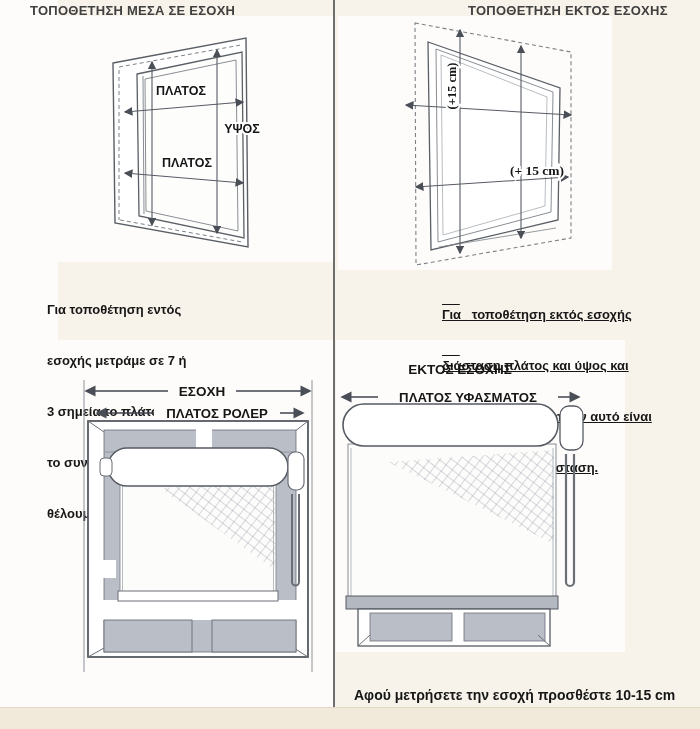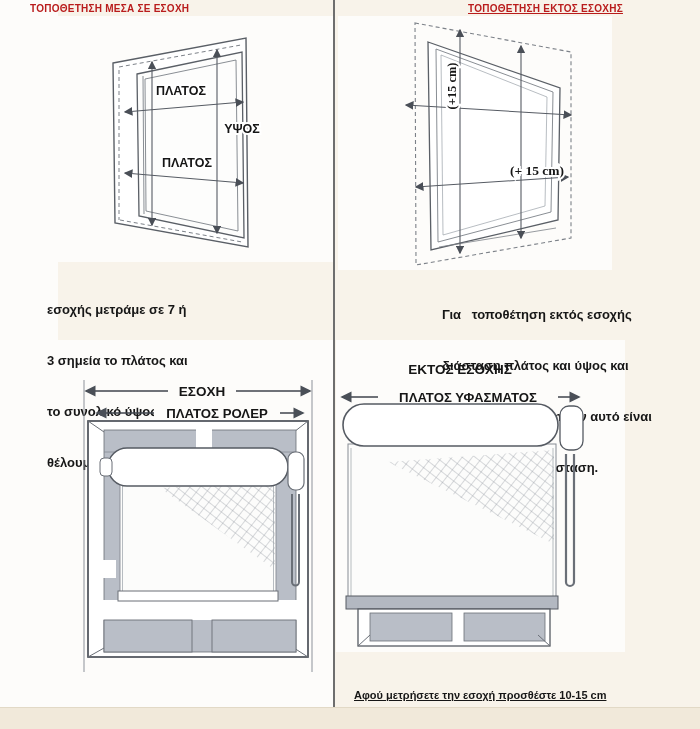--- a/index.html
+++ b/index.html
@@ -1,24 +1,24 @@
 <!DOCTYPE html>
 <html><head>
 <meta charset="utf-8">
 <style>
   html,body{margin:0;padding:0;}
   body{width:700px;height:729px;position:relative;overflow:hidden;
        font-family:"Liberation Sans","DejaVu Sans",sans-serif;}
   #stage{position:absolute;inset:0;background:#f8f3ea;}
   .panel{position:absolute;background:#fdfcfa;}
   .abs{position:absolute;}
-  .title{font-weight:bold;font-size:10px;letter-spacing:.25px;color:#b91c1c;}
+  .title{font-weight:bold;font-size:13px;letter-spacing:.25px;color:#404040;}
   .cap{font-weight:bold;color:#161616;white-space:pre;}
   .cap div{line-height:15.1px;font-size:13px;}
-  .cap-br div{line-height:15.2px;font-size:11px;text-decoration:underline;}
+  .cap-br div{line-height:15.2px;font-size:14px;}
   #divider{position:absolute;left:333px;top:0;width:2px;height:707px;background:#6e6e6e;}
   #bottom-strip{position:absolute;left:0;top:707px;width:700px;height:22px;
                 background:#f1e9da;border-top:1px solid #e2d9c6;}
   svg{position:absolute;overflow:visible;}
   text{fill:#161616;}
   .dimlbl{font-weight:bold;}
   .halo{paint-order:stroke;stroke:#ffffff;stroke-width:4px;}
   .serif{font-family:"Liberation Serif","DejaVu Serif",serif;}
 </style>
 </head>
@@ -65,47 +65,48 @@
         <path d="M45,84 L163,74" marker-start="url(#ah)" marker-end="url(#ah)"></path>
         <path d="M45,145 L163,155" marker-start="url(#ah)" marker-end="url(#ah)"></path>
       </g>
       <text class="dimlbl halo" x="101" y="67" font-size="12.5" text-anchor="middle">ΠΛΑΤΟΣ</text>
       <text class="dimlbl halo" x="107" y="139" font-size="12.5" text-anchor="middle">ΠΛΑΤΟΣ</text>
       <text class="dimlbl halo" x="162" y="105" font-size="12.5" text-anchor="middle">ΥΨΟΣ</text>
     </g>
   </svg>
 
   <div class="abs cap" style="left:47px;top:266px;">
+    <div>Για τοποθέτηση εντός</div>
     <div>εσοχής μετράμε σε 7 ή</div>
     <div>3 σημεία το πλάτος και</div>
     <div>το συνολικό ύψος που</div>
     <div>θέλουμε .</div>
   </div>
 
-  <div class="abs title" style="left:468px;top:3px;text-decoration:underline;">ΤΟΠΟΘΕΤΗΣΗ ΕΚΤΟΣ ΕΣΟΧΗΣ</div>
+  <div class="abs title" style="left:468px;top:3px;">ΤΟΠΟΘΕΤΗΣΗ ΕΚΤΟΣ ΕΣΟΧΗΣ</div>
 
   <svg style="left:398px;top:16px;" width="200" height="255" viewBox="0 0 200 255">
     <g>
       <path d="M17,7 L173,36 L173,222 L18,249 Z" fill="#fdfcfa" stroke="#7c8188" stroke-width="1.1" stroke-dasharray="4,3"></path>
       <path d="M30,26 L162,72 L160,204 L33,234 Z" fill="#ffffff" stroke="#5a5f66" stroke-width="1.3"></path>
       <path d="M38,33 L155,76 L153,196 L40,226 Z" fill="none" stroke="#7c8188" stroke-width="0.9"></path>
       <path d="M43,39 L149,81 L147,190 L45,219 Z" fill="none" stroke="#9aa0a8" stroke-width="0.7"></path>
       <path d="M41,231 L158,212" fill="none" stroke="#7c8188" stroke-width="0.8"></path>
       <g stroke="#565b63" stroke-width="1.1" fill="none">
         <path d="M62,14 L62,237" marker-start="url(#ah)" marker-end="url(#ah)"></path>
         <path d="M123,30 L123,222" marker-start="url(#ah)" marker-end="url(#ah)"></path>
         <path d="M8,89 L173,99" marker-start="url(#ah)" marker-end="url(#ah)"></path>
         <path d="M18,171 L170,161" marker-start="url(#ah)" marker-end="url(#ah)"></path>
       </g>
       <text class="serif halo" transform="translate(58,70) rotate(-90)" x="0" y="0" font-size="12.5" font-weight="600" text-anchor="middle">(+15 cm)</text>
       <text class="serif halo" x="139" y="159" font-size="13.5" font-weight="600" text-anchor="middle">(+ 15 cm)</text>
     </g>
   </svg>
 
-  <div class="abs cap" style="left:442px;top:271px;">
+  <div class="abs cap" style="left:442px;top:271px;text-decoration:underline;">
     <div>Για   τοποθέτηση εκτός εσοχής</div>
     <div>διάσταση πλάτος και ύψος και</div>
     <div>προσθέτουμε 15cm εάν αυτό είναι</div>
     <div>εφικτό σε κάθε διάσταση.</div>
   </div>
 
   <svg style="left:56px;top:372px;" width="264" height="312" viewBox="0 0 264 312">
     <g>
       <g stroke="#8d929a" stroke-width="1">
         <path d="M28,8 L28,300" fill="none"></path>

